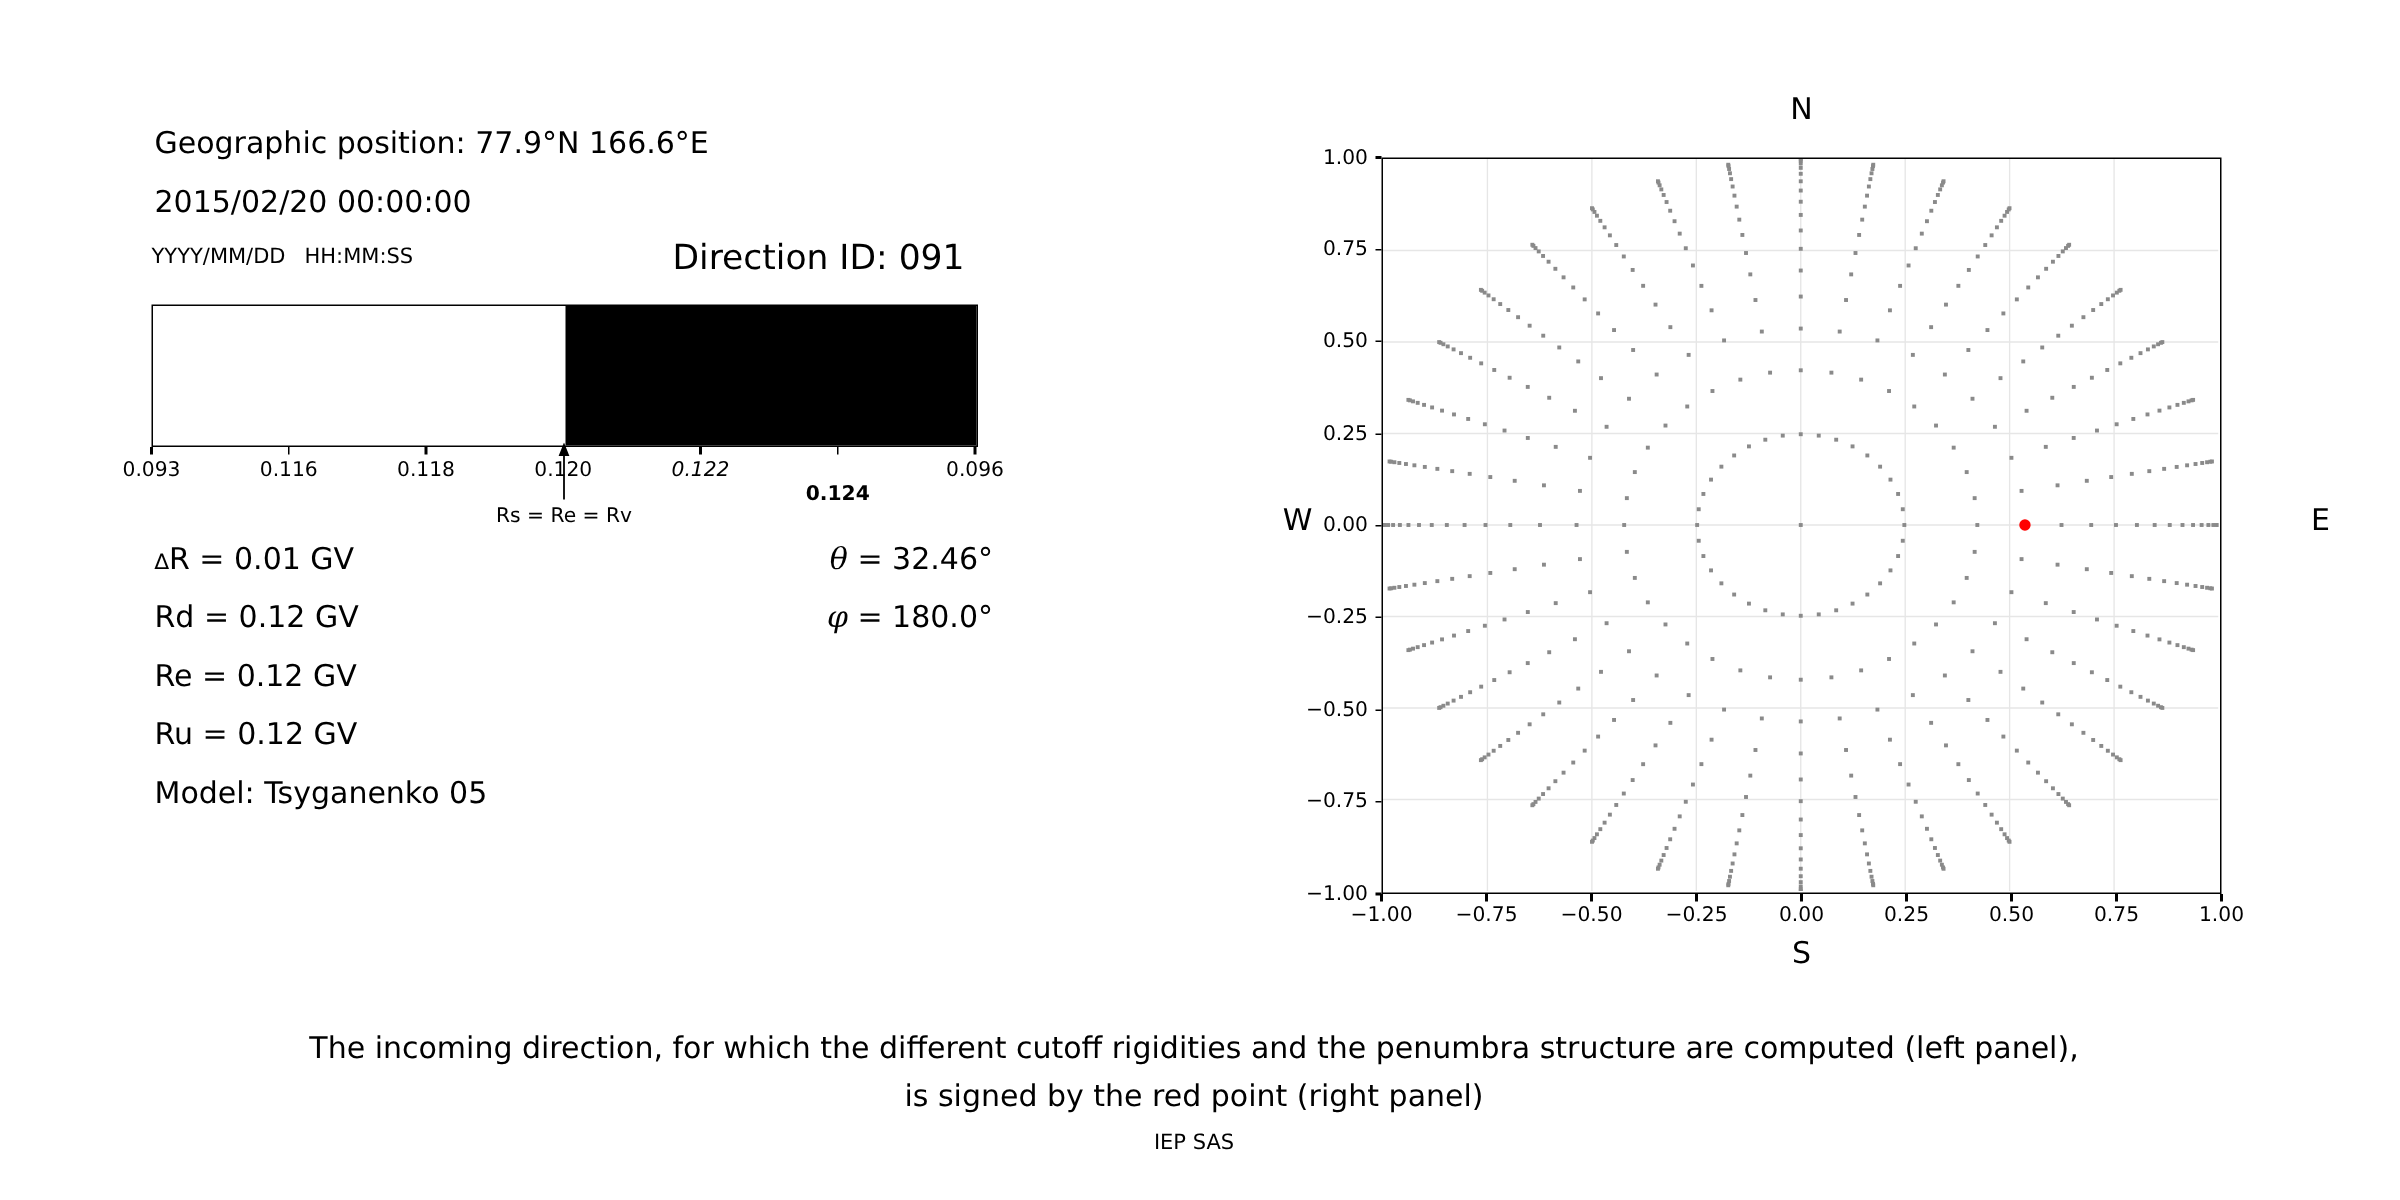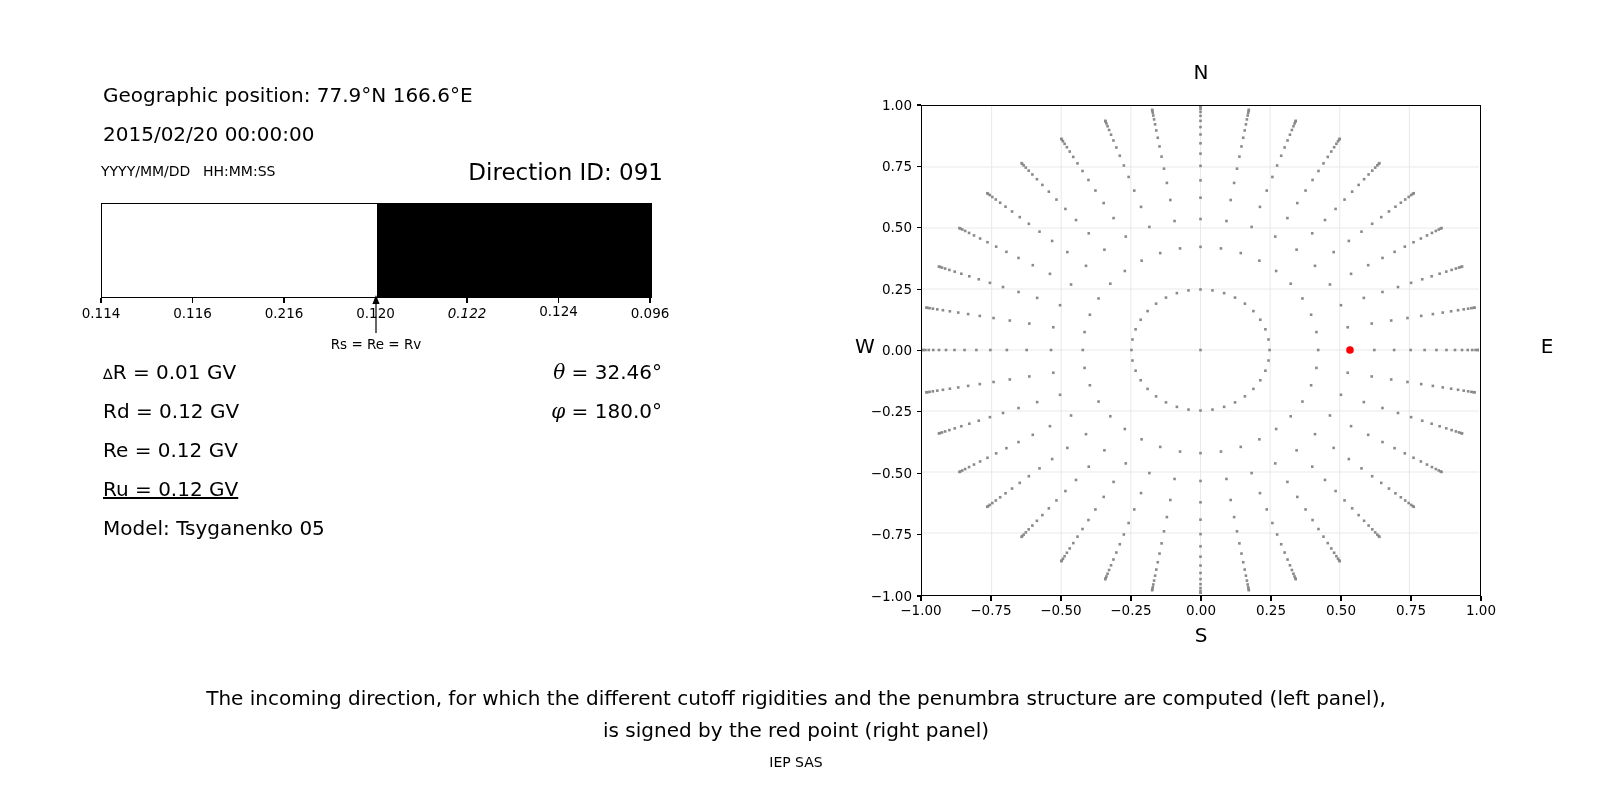--- a/index.html
+++ b/index.html
@@ -28,54 +28,54 @@
 <div class="stage">
 
   <div class="abs t-main" style="left:103px;top:84px;">Geographic position: 77.9°N 166.6°E</div>
 
   <div class="abs t-main" style="left:103px;top:123px;">2015/02/20 00:00:00</div>
 
   <div class="abs t-small" style="left:101px;top:164px;">YYYY/MM/DD</div>
 
   <div class="abs t-small" style="left:203px;top:164px;">HH:MM:SS</div>
 
-  <div class="abs t-big right-align" style="left:400px;top:160px;width:263px;">Direction ID: 091</div>
+  <div class="abs t-big right-align" style="left:380px;top:160px;width:263px;">Direction ID: 091</div>
 
   <div class="abs bar-box" style="left:101px;top:203px;width:549px;height:93px;">
     <div class="abs" id="penumbra-forbidden" style="top: 0px; height: 93px; background: rgb(0, 0, 0); left: 274.5px; width: 274.5px;"></div>
   </div>
   <div id="penumbra-ticks">
       <div class="abs tickmark" style="left: 100.4px; top: 298px; width: 1.2px; height: 4.5px;"></div>
-      <div class="abs t-tick center" style="left: 76px; top: 306px; width: 50px;">0.114</div>
+      <div class="abs t-tick center" style="left: 76px; top: 306px; width: 50px;">0.093</div>
       <div class="abs tickmark" style="left: 191.9px; top: 298px; width: 1.2px; height: 4.5px;"></div>
       <div class="abs t-tick center" style="left: 167.5px; top: 306px; width: 50px;">0.116</div>
       <div class="abs tickmark" style="left: 283.4px; top: 298px; width: 1.2px; height: 4.5px;"></div>
-      <div class="abs t-tick center" style="left: 259px; top: 306px; width: 50px;">0.216</div>
+      <div class="abs t-tick center" style="left: 259px; top: 306px; width: 50px;">0.118</div>
       <div class="abs tickmark" style="left: 374.9px; top: 298px; width: 1.2px; height: 4.5px;"></div>
       <div class="abs t-tick center" style="left: 350.5px; top: 306px; width: 50px;">0.120</div>
       <div class="abs tickmark" style="left: 466.4px; top: 298px; width: 1.2px; height: 4.5px;"></div>
       <div class="abs t-tick center" style="left: 442px; top: 306px; width: 50px; font-style: italic;">0.122</div>
       <div class="abs tickmark" style="left: 557.9px; top: 298px; width: 1.2px; height: 4.5px;"></div>
-      <div class="abs t-tick center" style="left: 533.5px; top: 304px; width: 50px;">0.124</div>
+      <div class="abs t-tick center" style="left: 533.5px; top: 322px; width: 50px; font-weight: bold;">0.124</div>
       <div class="abs tickmark" style="left: 649.4px; top: 298px; width: 1.2px; height: 4.5px;"></div>
       <div class="abs t-tick center" style="left: 625px; top: 306px; width: 50px;">0.096</div>
     </div>
 
   <svg class="abs" style="left:368px;top:295px;" width="16" height="40" viewBox="0 0 16 40">
     <line x1="8" y1="7" x2="8" y2="38" stroke="#000" stroke-width="1.2"></line>
     <polygon points="8,0 4.4,9 11.6,9" fill="#000"></polygon>
   </svg>
   <div class="abs t-tick center" style="left:306px;top:337px;width:140px;">Rs = Re = Rv</div>
 
   <div class="abs t-main" style="left:103px;top:361px;">
     <span class="delta">∆</span><span>R = 0.01 GV</span>
   </div>
   <div class="abs t-main" style="left:103px;top:400px;">Rd = 0.12 GV</div>
   <div class="abs t-main" style="left:103px;top:439px;">Re = 0.12 GV</div>
-  <div class="abs t-main" style="left:103px;top:478px;text-decoration:underline;">Ru = 0.12 GV</div>
+  <div class="abs t-main" style="left:103px;top:478px;">Ru = 0.12 GV</div>
   <div class="abs t-main" style="left:103px;top:517px;">Model: Tsyganenko 05</div>
 
   <div class="abs t-main right-align" style="left:460px;top:361px;width:202px;">
     <span class="greek">θ</span><span> = 32.46°</span>
   </div>
   <div class="abs t-main right-align" style="left:460px;top:400px;width:202px;">
     <span class="greek">φ</span><span> = 180.0°</span>
   </div>
 
   <div class="abs t-dir center" style="left:1181px;top:61px;width:40px;">N</div>

